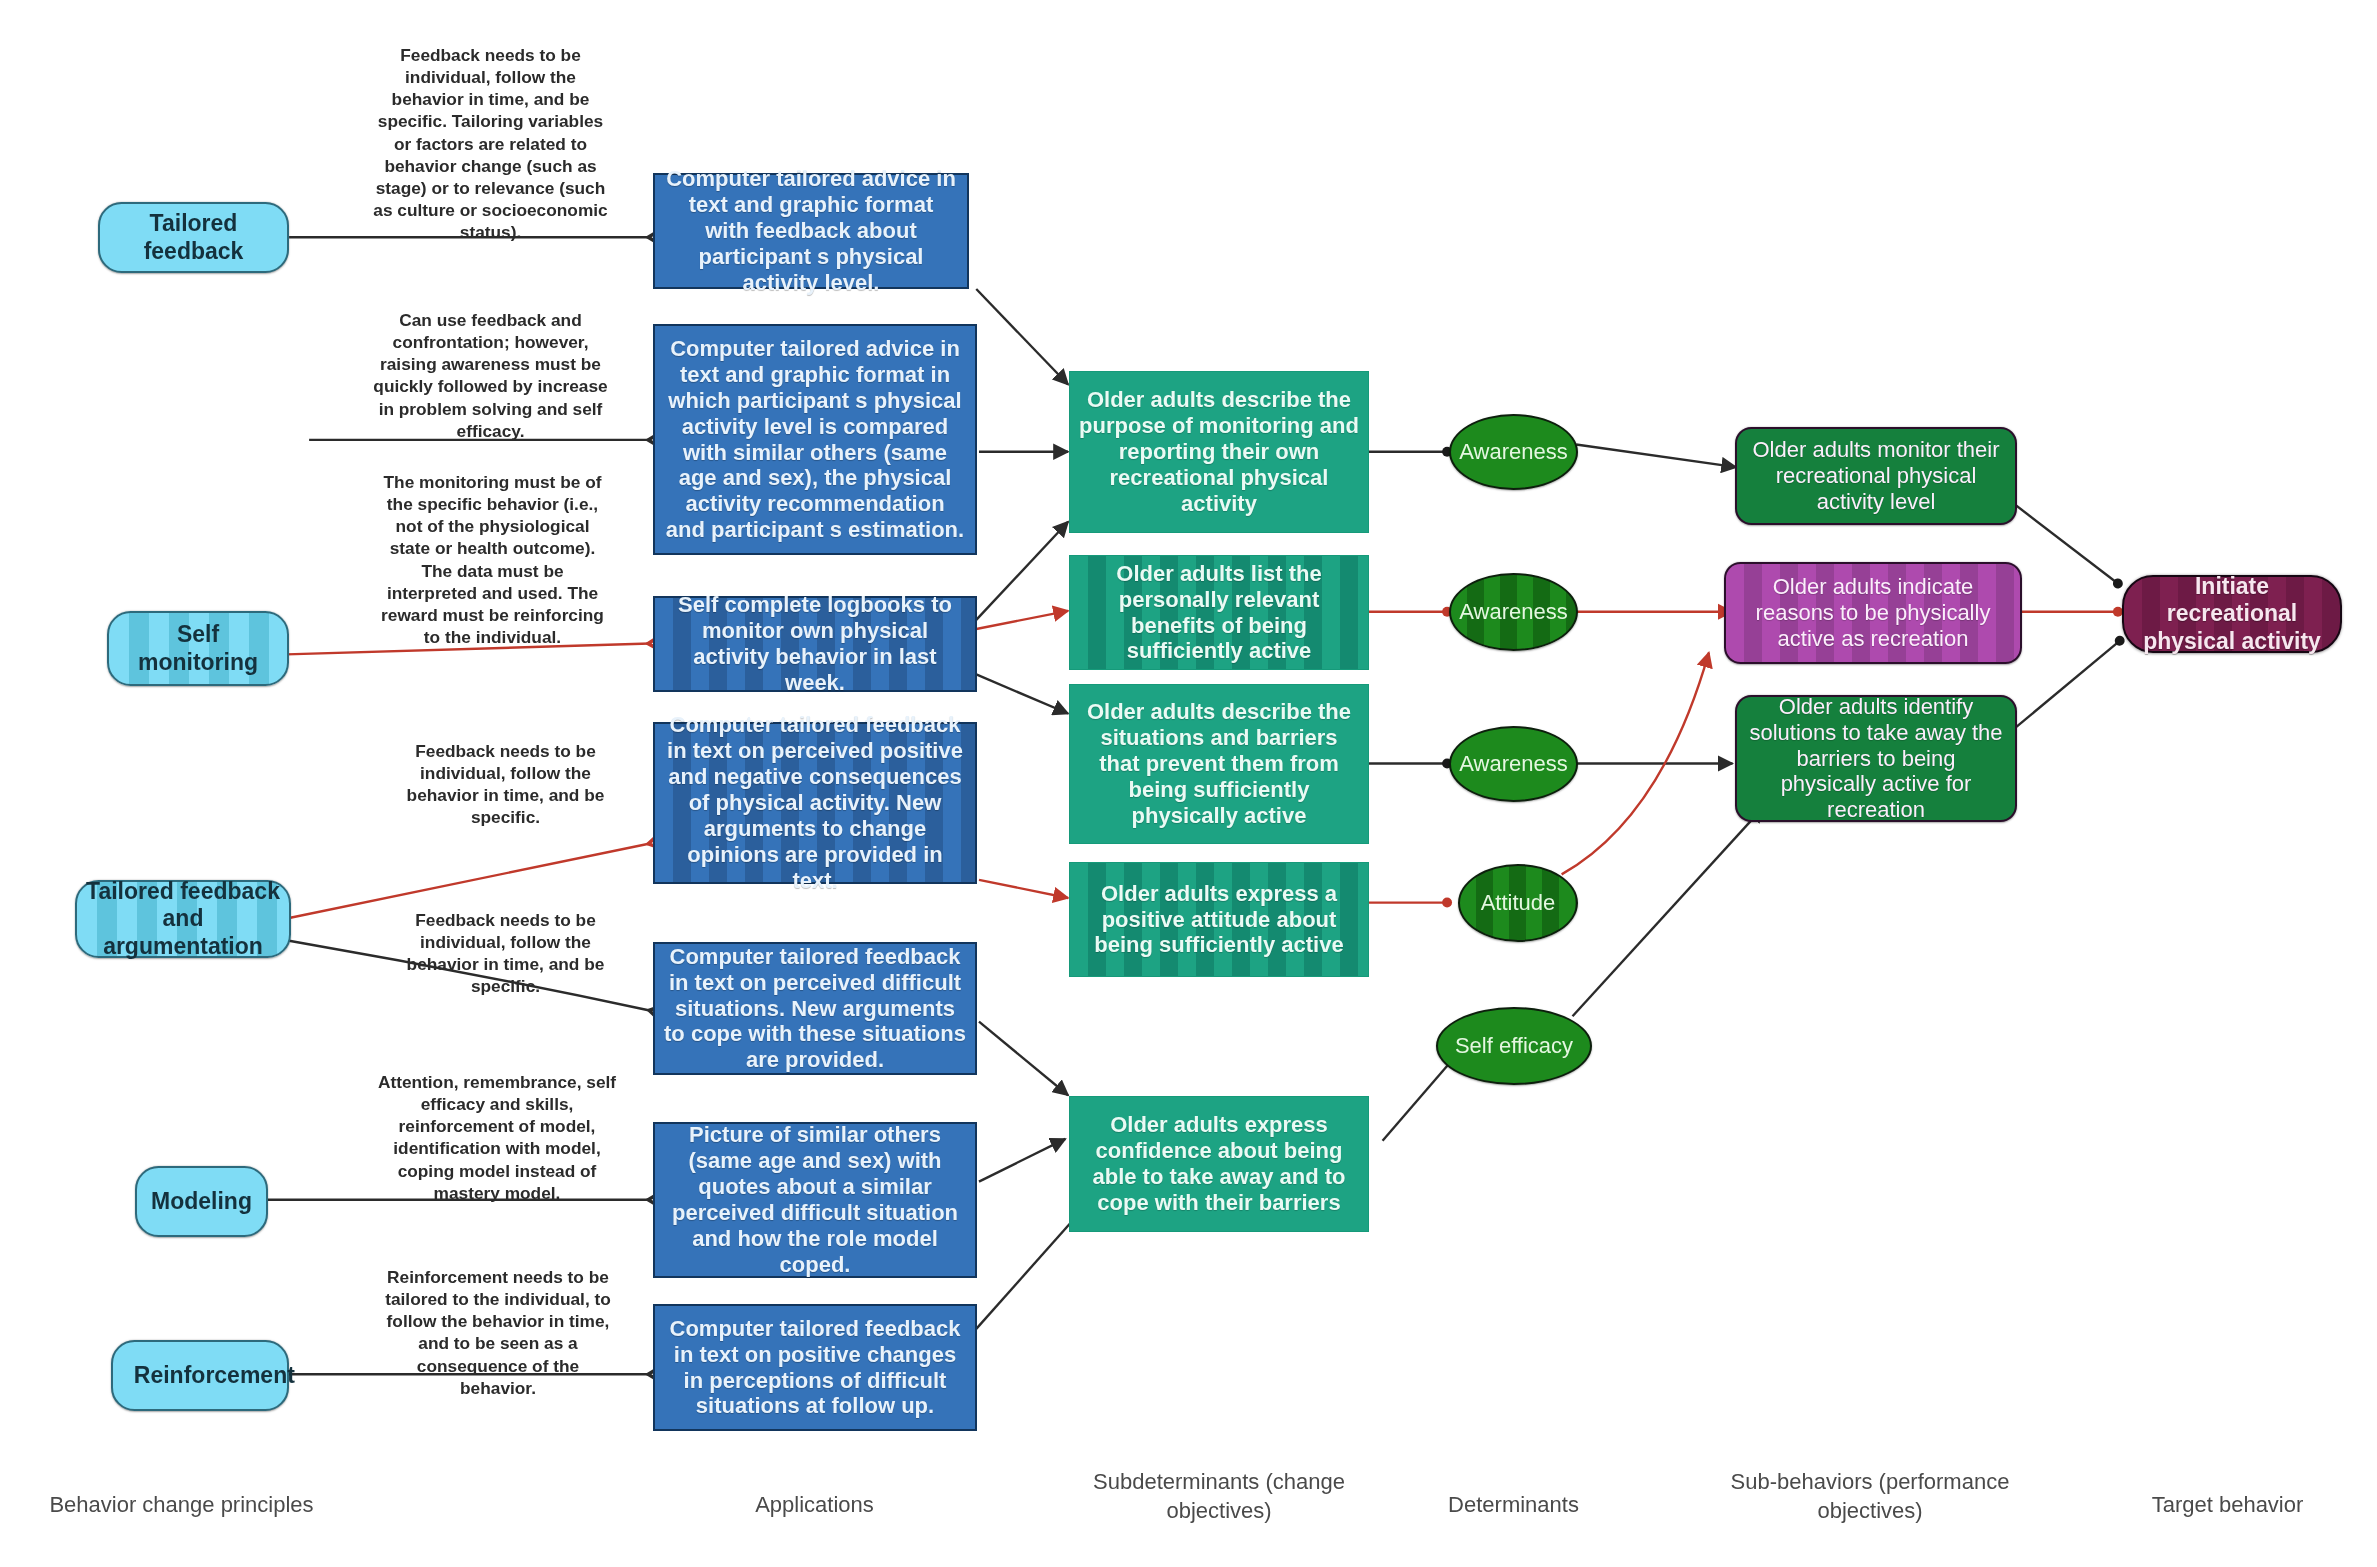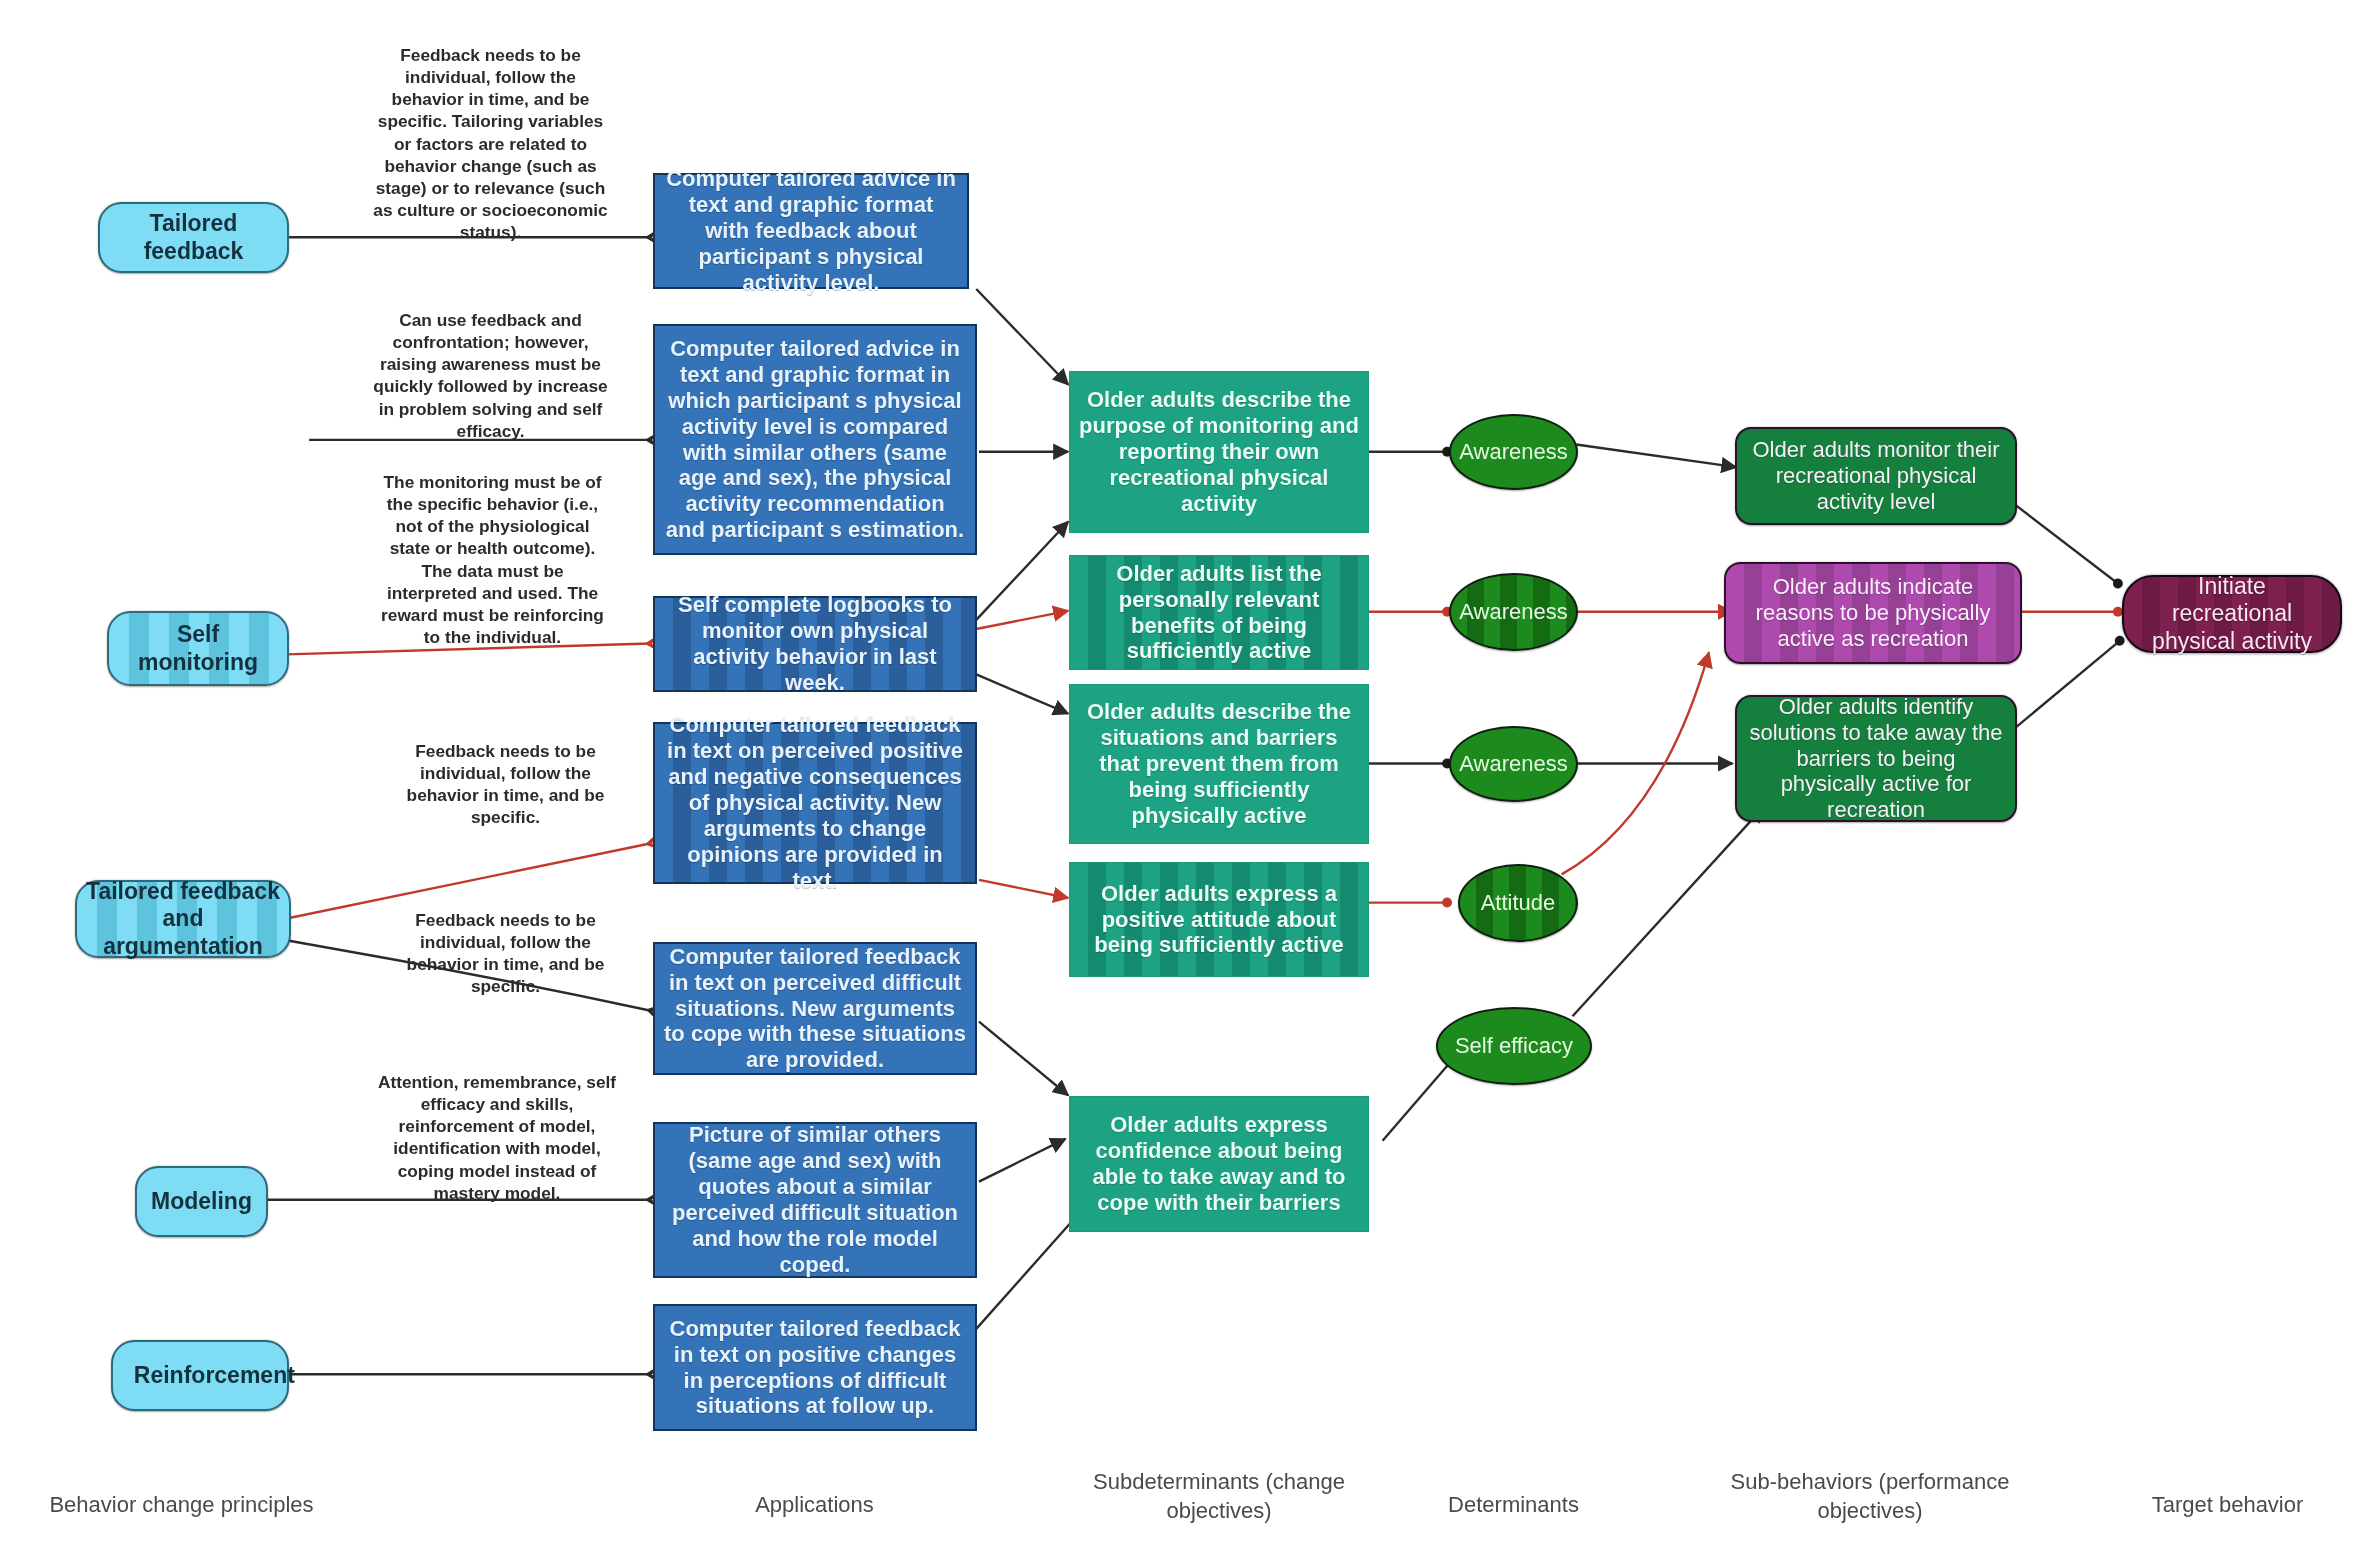--- a/index.html
+++ b/index.html
@@ -119,21 +119,21 @@
         #964096 18px, #964096 36px);
   }
 
   
   .target {
     background: #7e2050;
     border: 2.7px solid #160713;
     border-radius: 31px;
     color: #f7e7ef;
     font-size: 23px;
-    font-weight: normal;
+    font-weight: bold;
     padding: 5.5px 12.7px;
     box-shadow: 0 0.9px 2.7px rgba(0,0,0,0.4);
     text-shadow: 0 0.9px 0.9px rgba(0,0,0,0.3);
   }
   .target.striped {
     background:
       repeating-linear-gradient(90deg,
         #7e2050 0px, #7e2050 18px,
         #6d1a45 18px, #6d1a45 36px);
   }
@@ -269,20 +269,23 @@
   </div>
 
   <div class="annotation" style="left:400px; top:909px; width:211px;">
     <span>Feedback needs to be individual, follow the behavior in time, and be specific.</span>
   </div>
 
   <div class="annotation" style="left:375px; top:1071px; width:244px;">
     <span>Attention, remembrance, self efficacy and skills, reinforcement of model, identification with model, coping model instead of mastery model.</span>
   </div>
 
+  <div class="annotation" style="left:378px; top:1266px; width:240px;">
+    <span>Reinforcement needs to be tailored to the individual, to follow the behavior in time, and to be seen as a consequence of the behavior.</span>
+  </div>
 
   <div class="node application" style="left:653px; top:173px; width:316px; height:116px;">
     <span>Computer tailored advice in text and graphic format with feedback about participant s physical activity level.</span>
   </div>
 
   <div class="node application" style="left:653px; top:324px; width:324px; height:231px;">
     <span>Computer tailored advice in text and graphic format in which participant s physical activity level is compared with similar others (same age and sex), the physical activity recommendation and participant s estimation.</span>
   </div>
 
   <div class="node application striped" style="left:653px; top:596px; width:324px; height:96px;">

